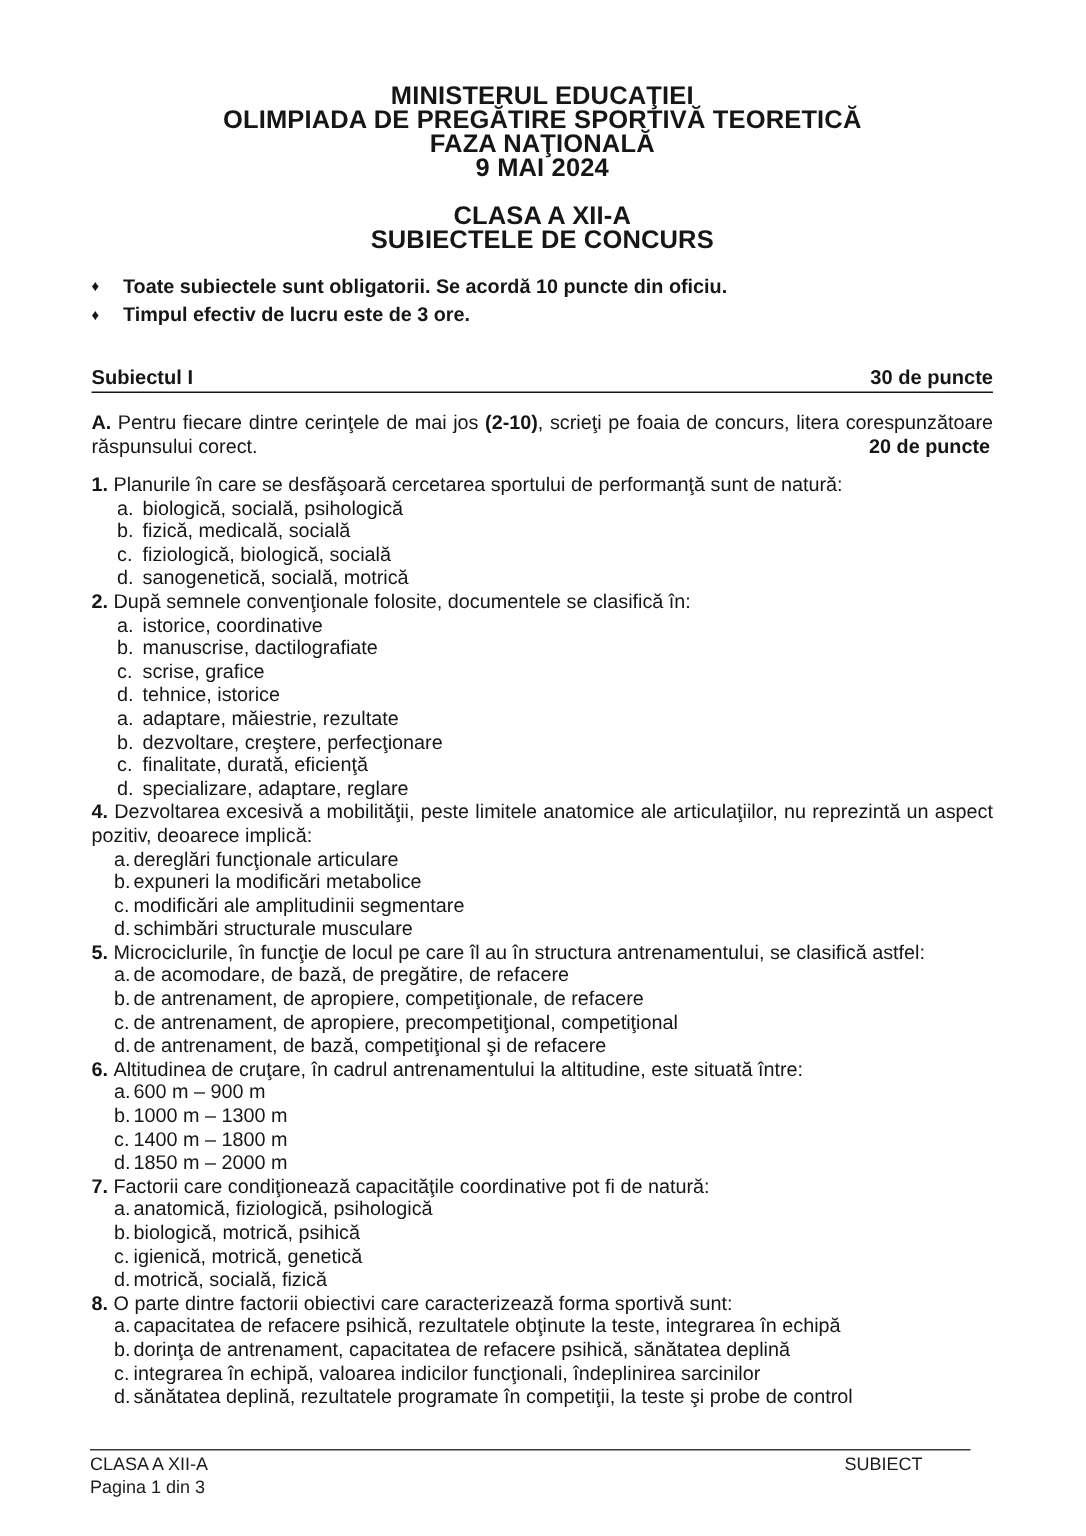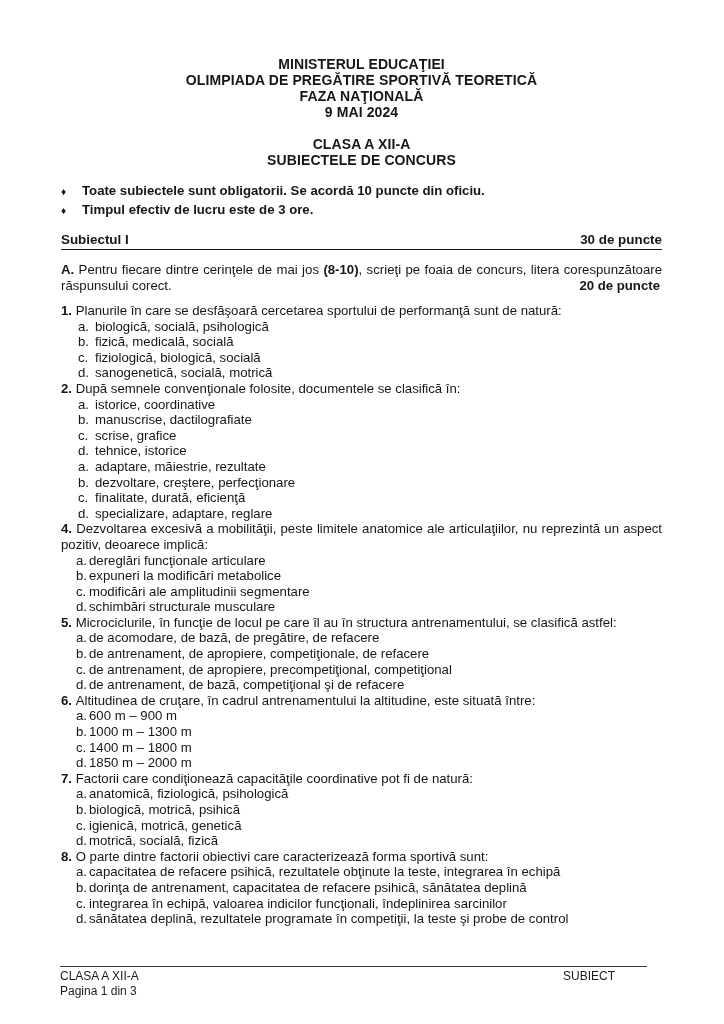--- a/index.html
+++ b/index.html
@@ -2,27 +2,27 @@
 <html><head>
 <meta charset="utf-8">
 <style>
   html,body{margin:0;padding:0;}
   body{
     width:724px;height:1024px;background:#ffffff;color:#161616;
     font-family:"Liberation Sans","DejaVu Sans",sans-serif;
     position:relative;overflow:hidden;
   }
   .content{position:absolute;left:61px;top:56px;width:601px;}
-  .doc-header{text-align:center;font-weight:bold;font-size:14px;line-height:16px;letter-spacing:0.1px;}
+  .doc-header{text-align:center;font-weight:bold;font-size:17px;line-height:16px;letter-spacing:0.1px;}
   .header-gap{height:16px;}
   .bullets{margin-top:14px;}
   .bullet-row{display:flex;font-weight:bold;font-size:13.2px;line-height:18px;}
   .bullet-glyph{width:21px;flex:none;font-size:10px;line-height:18px;padding-top:1px;}
   .section-row{
-    display:flex;justify-content:space-between;margin-top:12px;
+    display:flex;justify-content:space-between;margin-top:24px;
     font-weight:bold;font-size:13.4px;line-height:16px;
     padding-bottom:1px;border-bottom:1.8px solid #161616;
   }
   .part-a{position:relative;margin-top:12px;font-size:13.2px;line-height:16px;text-align:justify;}
   .part-a .points{position:absolute;right:2px;bottom:0;font-weight:bold;}
   .b{font-weight:bold;}
   #questions{margin-top:9px;font-size:13.2px;line-height:15.6px;}
   .stmt{text-align:justify;}
   .option{display:flex;padding-left:15px;}
   .letter{flex:none;width:13px;}
@@ -63,21 +63,21 @@
           <span>Timpul efectiv de lucru este de 3 ore.</span>
         </div>
       </div>
 
     <div class="section-row">
       <span>Subiectul I</span>
       <span>30 de puncte</span>
     </div>
 
     <div class="part-a">
-      <span id="part-a-segments"><span class="b">A.</span><span> Pentru fiecare dintre cerinţele de mai jos </span><span class="b">(8-10)</span><span>, scrieţi pe foaia de concurs, litera corespunzătoare răspunsului corect.</span></span>
+      <span id="part-a-segments"><span class="b">A.</span><span> Pentru fiecare dintre cerinţele de mai jos </span><span class="b">(2-10)</span><span>, scrieţi pe foaia de concurs, litera corespunzătoare răspunsului corect.</span></span>
       <span class="points">20 de puncte</span>
     </div>
 
     <div id="questions">
         <div class="question">
           <div class="stmt"><span class="b">1.&nbsp;</span><span>Planurile în care se desfăşoară cercetarea sportului de performanţă sunt de natură:</span></div>
           <div class="option wide">
             <span class="letter">a.</span>
             <span class="otext">biologică, socială, psihologică</span>
           </div>

